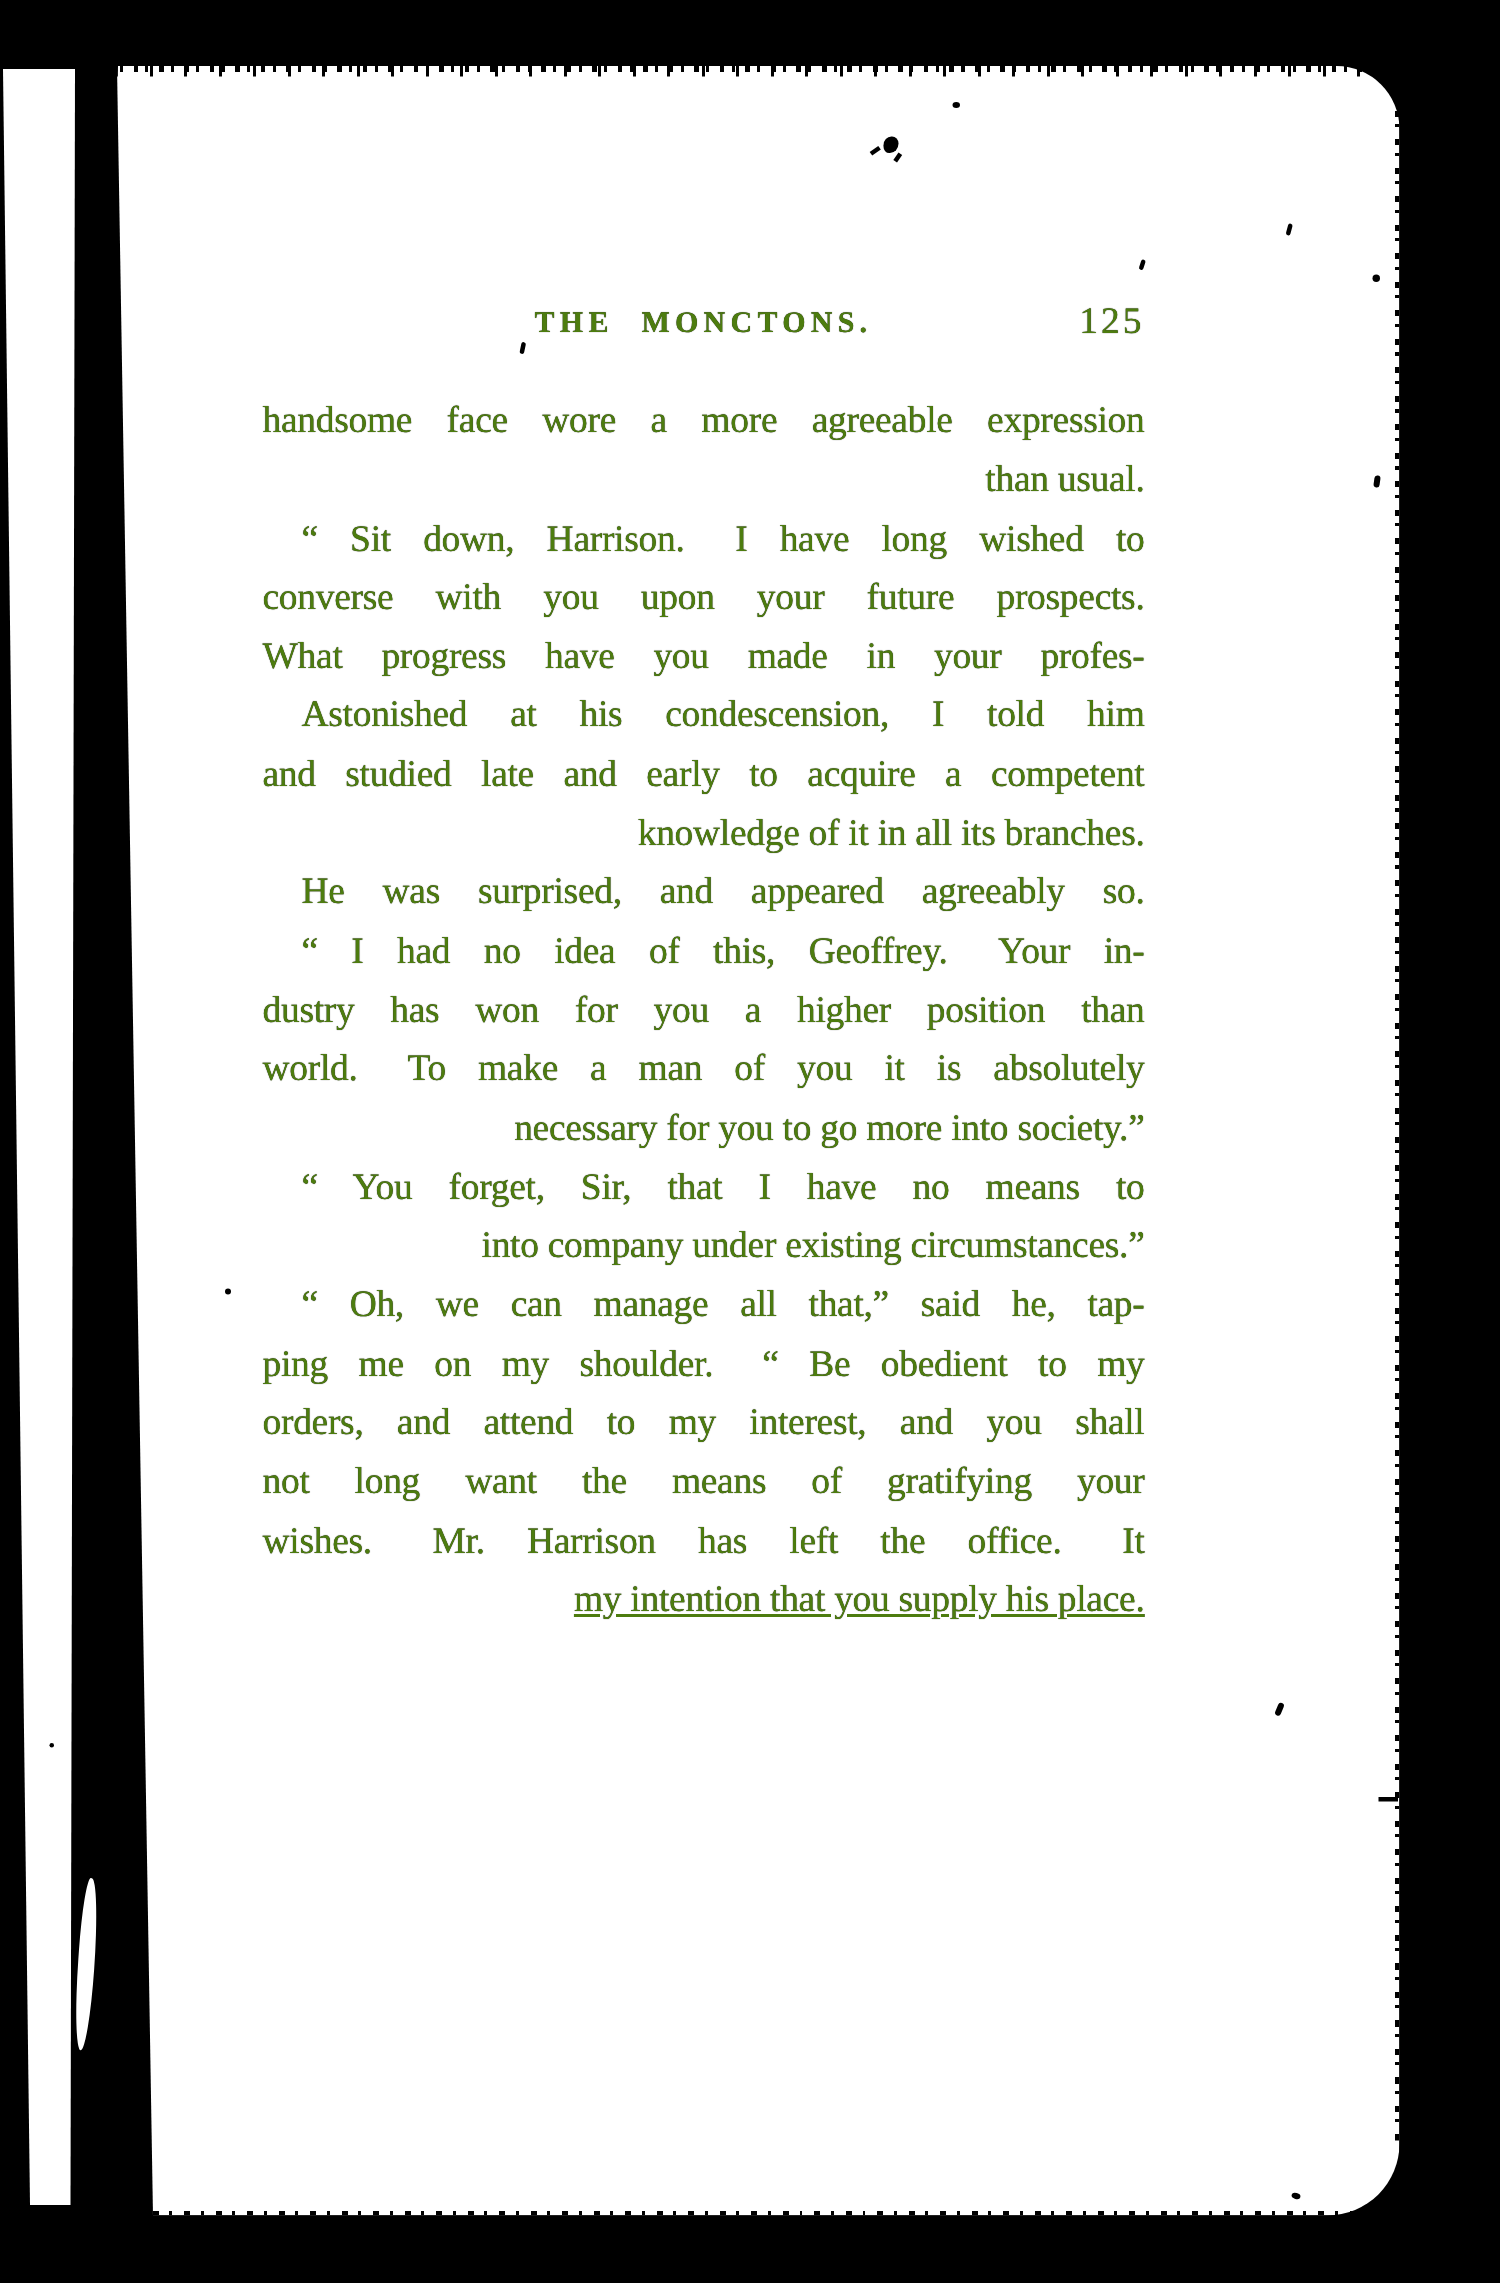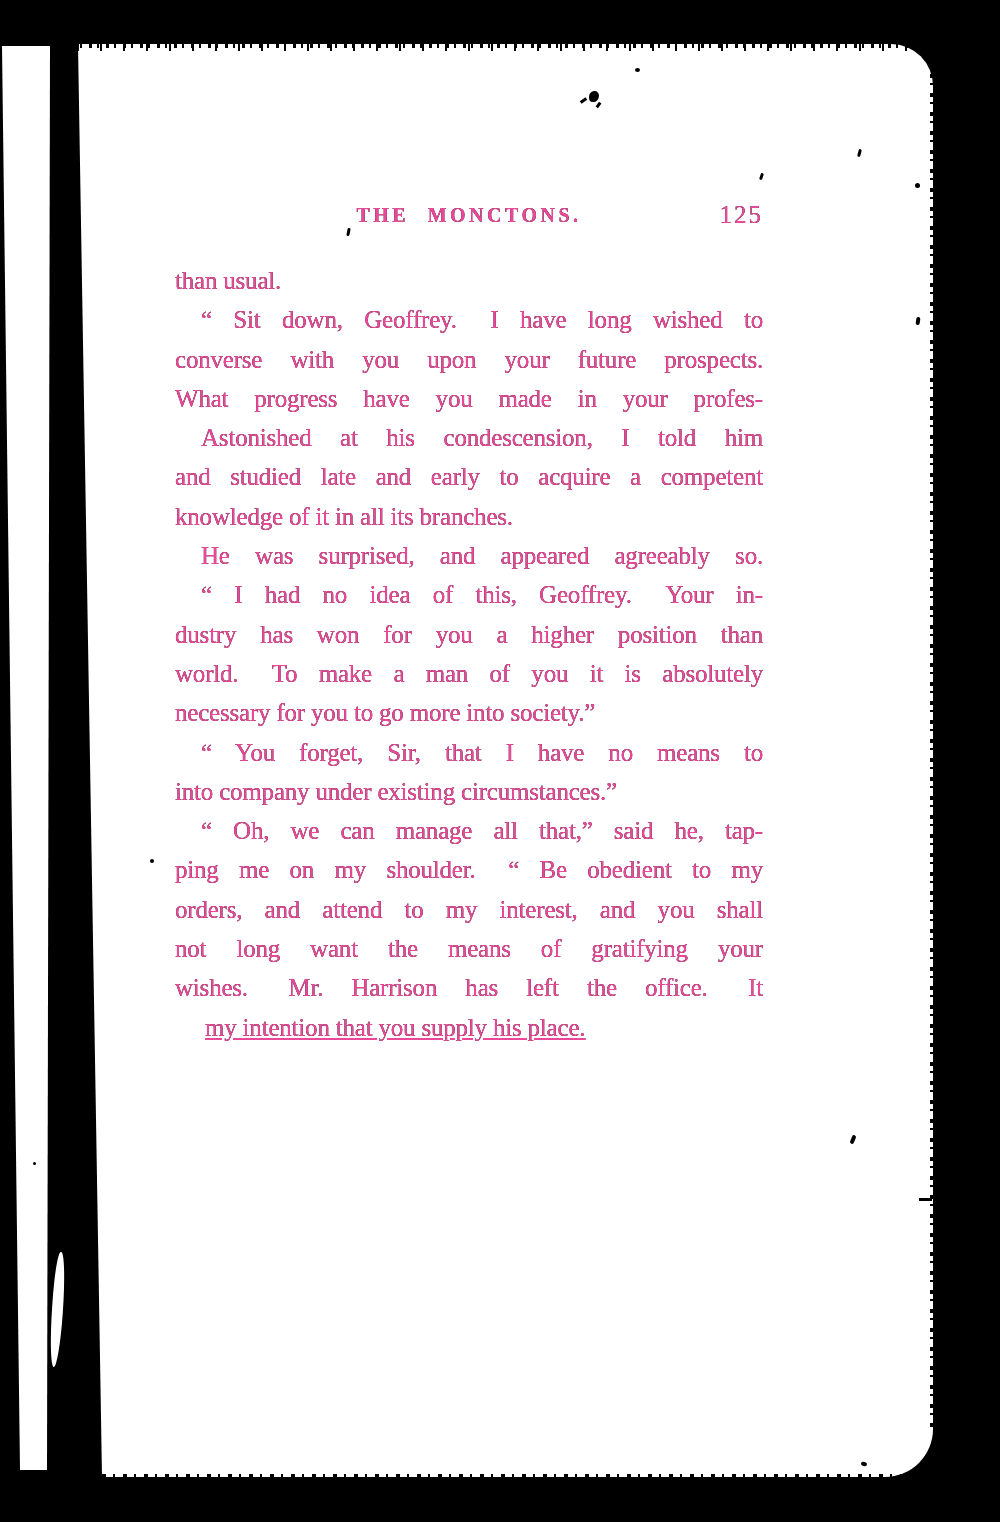--- a/index.html
+++ b/index.html
@@ -1,18 +1,18 @@
 <!DOCTYPE html>
 <html><head>
 <meta charset="utf-8">
 <style>
   html,body{margin:0;padding:0;background:#000;}
   .scan{
     position:relative;width:1000px;height:1522px;background:#000;overflow:hidden;
-    font-family:"Liberation Serif","DejaVu Serif",serif;color:#ec4899;
+    font-family:"Liberation Serif","DejaVu Serif",serif;color:#4d7c0f;
   }
   
   .left-strip{
     position:absolute;left:2px;top:46px;width:50px;height:1424px;background:#fff;
     clip-path:polygon(0% 0%,96% 0%,90% 100%,36% 100%);
   }
   
   .curl{
     position:absolute;left:52px;top:1252px;width:11px;height:115px;background:#fff;
     border-radius:80% 100% 90% 100%;transform:rotate(4deg);
@@ -54,21 +54,21 @@
   .page-number{
     position:absolute;right:0;top:-3px;font-size:25px;letter-spacing:2px;
     font-weight:400;text-shadow:0 0 0.6px #000;margin-left:16px;
   }
   
   .body-text{
     position:absolute;left:103px;top:217px;width:588px;
     font-size:25px;line-height:39.3px;letter-spacing:-0.2px;
     text-shadow:0 0 0.55px #000;
   }
-  .line{min-height:39.3px;}
+  .line{min-height:39.3px;text-align:right;}
   .line.justify{text-align:justify;text-align-last:justify;}
   .line.indent{padding-left:26px;}
   .line.extra-indent{padding-left:30px;text-decoration:underline;}
   
   .speck{position:absolute;background:#000;}
 </style>
 </head>
 <body>
 
 <div class="scan">
@@ -80,22 +80,23 @@
     <div class="ragged ragged-top"></div>
     <div class="ragged ragged-right"></div>
     <div class="ragged ragged-bottom"></div>
 
     <div class="running-head">
       <span class="head-title">THE MONCTONS.</span>
       <span class="page-number">125</span>
     </div>
 
     <div class="body-text">
+        <div class="line justify">handsome face wore a more agreeable expression</div>
         <div class="line">than usual.</div>
-        <div class="line justify indent">“ Sit down, Geoffrey.  I have long wished to</div>
+        <div class="line justify indent">“ Sit down, Harrison.  I have long wished to</div>
         <div class="line justify">converse with you upon your future prospects.</div>
         <div class="line justify">What progress have you made in your profes-</div>
         <div class="line justify indent">Astonished at his condescension, I told him</div>
         <div class="line justify">and studied late and early to acquire a competent</div>
         <div class="line">knowledge of it in all its branches.</div>
         <div class="line justify indent">He was surprised, and appeared agreeably so.</div>
         <div class="line justify indent">“ I had no idea of this, Geoffrey.  Your in-</div>
         <div class="line justify">dustry has won for you a higher position than</div>
         <div class="line justify">world.  To make a man of you it is absolutely</div>
         <div class="line">necessary for you to go more into society.”</div>

